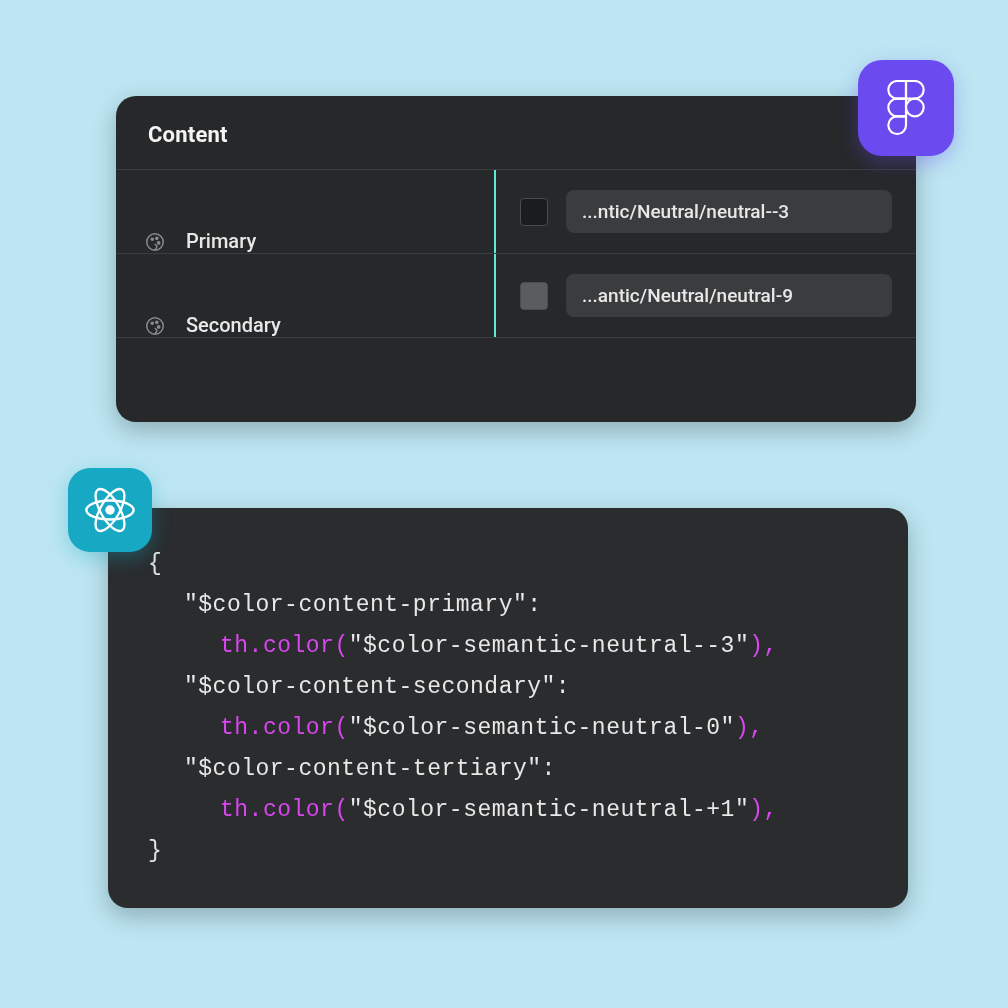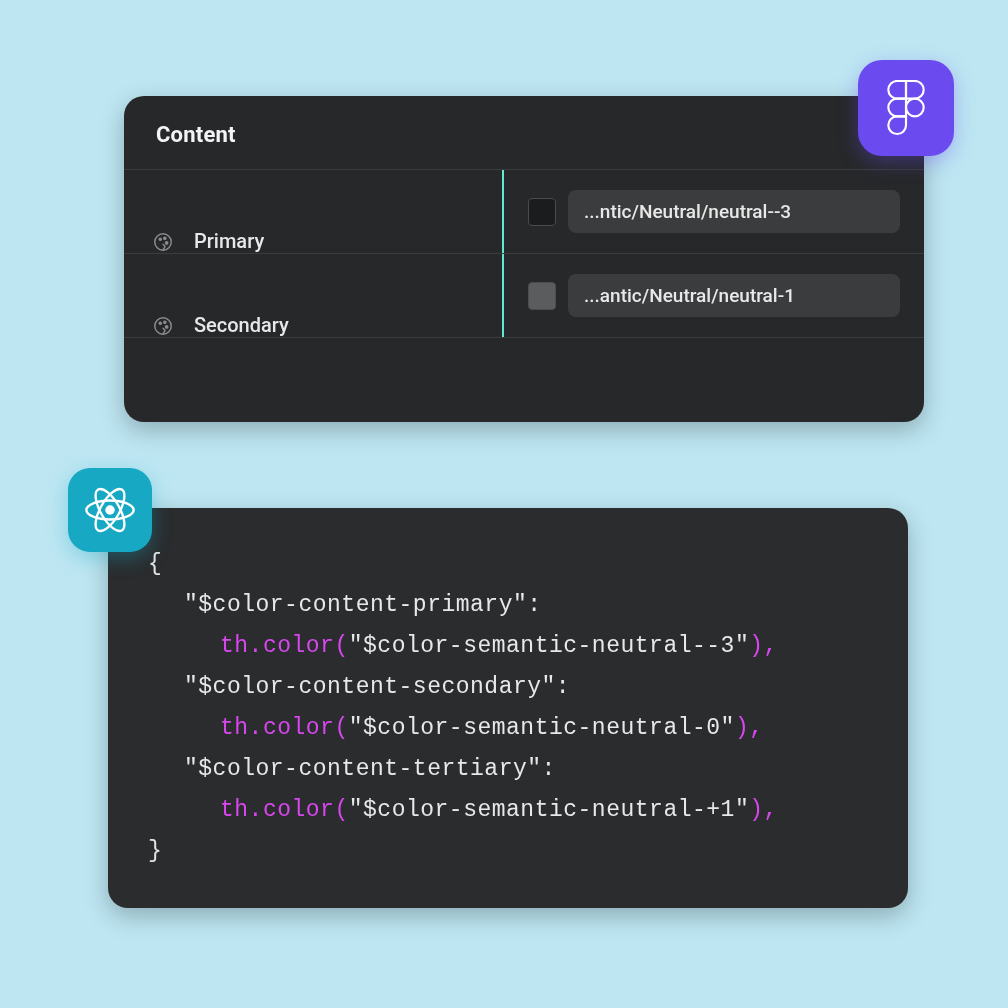--- a/index.html
+++ b/index.html
@@ -14,21 +14,21 @@
   .canvas {
     position: relative;
     width: 1008px;
     height: 1008px;
     border-radius: 48px;
   }
 
   
   .figma-panel {
     position: absolute;
-    left: 124px;
+    left: 116px;
     top: 96px;
     width: 800px;
     background: #26282a;
     border-radius: 20px;
     box-shadow: 0 8px 24px rgba(0,0,0,0.25);
     overflow: hidden;
   }
   .panel-header {
     padding: 26px 32px 22px 32px;
     border-bottom: 1px solid #3a3c3e;
@@ -61,21 +61,21 @@
   }
   .row-name {
     color: #e8e8e8;
     font-size: 20px;
     font-weight: 500;
   }
   .row-right {
     width: 420px;
     display: flex;
     align-items: center;
-    gap: 12px;
+    gap: 18px;
     padding: 0 24px;
   }
   .swatch {
     width: 28px;
     height: 28px;
     border-radius: 4px;
     border: 1px solid #4a4c4e;
     flex-shrink: 0;
   }
   .token-pill {
@@ -178,21 +178,21 @@
           <circle cx="12" cy="12" r="9"></circle>
           <circle cx="9" cy="9" r="1.2" fill="currentColor"></circle>
           <circle cx="14" cy="8" r="1.2" fill="currentColor"></circle>
           <circle cx="16" cy="13" r="1.2" fill="currentColor"></circle>
           <path d="M12 21c0-2 2-2 2-4s-2-1-2-3" stroke="currentColor"></path>
         </svg>
         <div class="row-name">Secondary</div>
       </div>
       <div class="row-right">
         <div class="swatch" style="background:#5a5c5e"></div>
-        <div class="token-pill">...antic/Neutral/neutral-1</div>
+        <div class="token-pill">...antic/Neutral/neutral-9</div>
       </div>
     </div>
 
     <div class="panel-row">
     </div>
   </div>
 
   <div class="figma-badge">
     <svg viewBox="0 0 38 57" fill="none" stroke="#ffffff" stroke-width="2.2">
       <path d="M19 1H10a9 9 0 0 0 0 18h9V1Z"></path>

